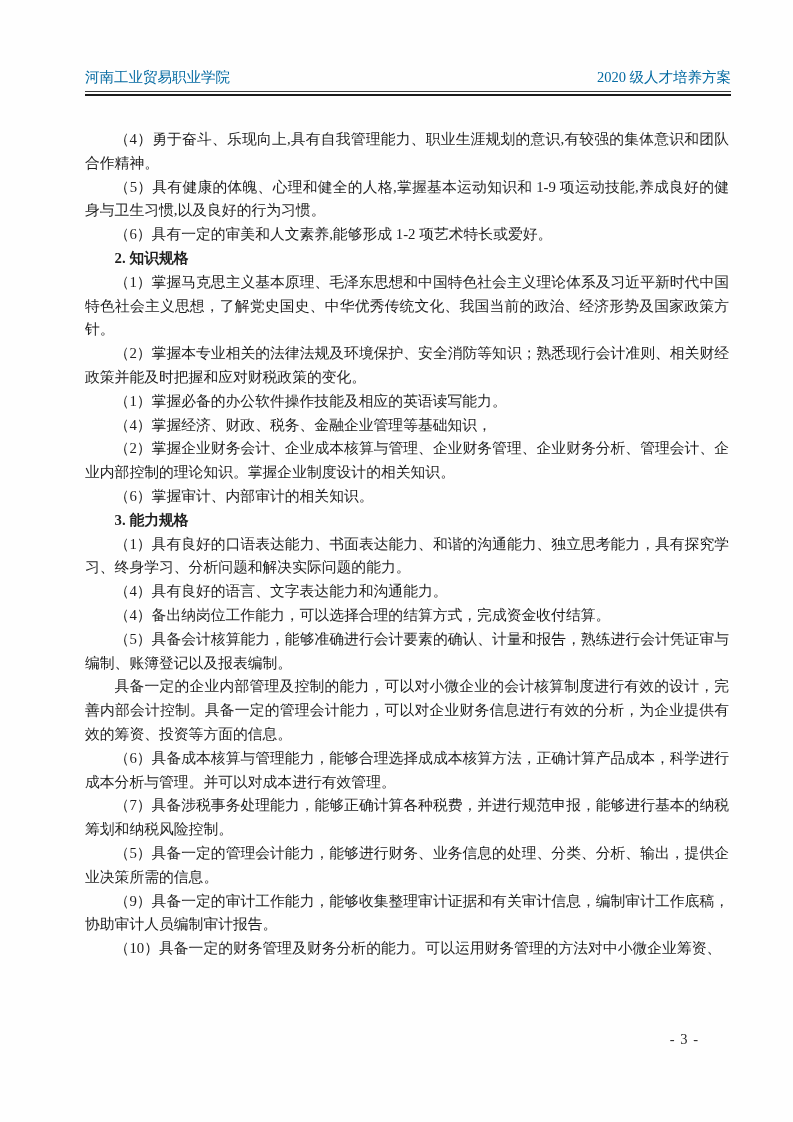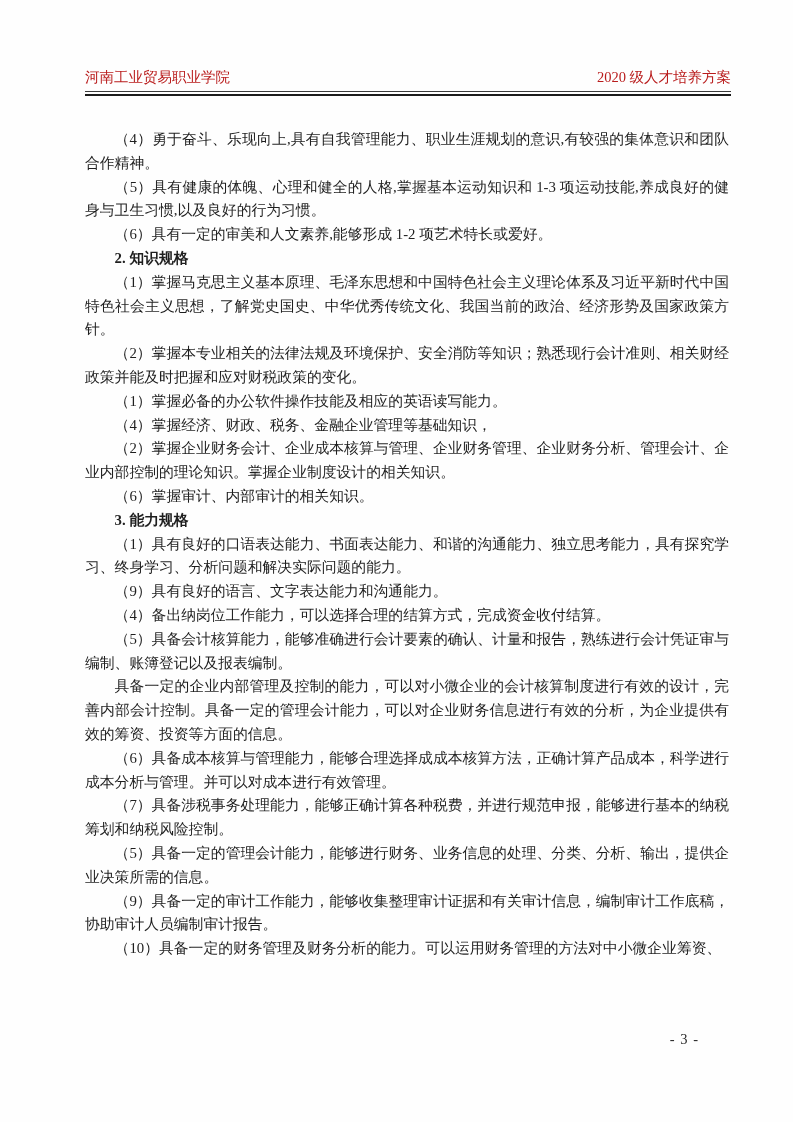--- a/index.html
+++ b/index.html
@@ -19,21 +19,21 @@
   .header-row {
     position: absolute;
     top: 68px;
     left: 85px;
     right: 62px;
     display: flex;
     justify-content: space-between;
     align-items: flex-end;
     font-size: 14.5px;
     line-height: 18px;
-    color: #b91c1c;
+    color: #0369a1;
   }
   .header-rule {
     position: absolute;
     top: 91px;
     left: 85px;
     right: 62px;
     height: 2px;
     border-top: 1px solid #3a3a3a;
     border-bottom: 2px solid #1c1c1c;
   }
@@ -73,32 +73,32 @@
 <div class="page">
 
   <div class="header-row">
     <span>河南工业贸易职业学院</span>
     <span>2020 级人才培养方案</span>
   </div>
   <div class="header-rule"></div>
 
   <div class="doc-body">
     <p class="para">（4）勇于奋斗、乐现向上,具有自我管理能力、职业生涯规划的意识,有较强的集体意识和团队合作精神。</p>
-    <p class="para">（5）具有健康的体魄、心理和健全的人格,掌握基本运动知识和 1-3 项运动技能,养成良好的健身与卫生习惯,以及良好的行为习惯。</p>
+    <p class="para">（5）具有健康的体魄、心理和健全的人格,掌握基本运动知识和 1-9 项运动技能,养成良好的健身与卫生习惯,以及良好的行为习惯。</p>
     <p class="para">（6）具有一定的审美和人文素养,能够形成 1-2 项艺术特长或爱好。</p>
     <p class="para heading">2. 知识规格</p>
     <p class="para">（1）掌握马克思主义基本原理、毛泽东思想和中国特色社会主义理论体系及习近平新时代中国特色社会主义思想，了解党史国史、中华优秀传统文化、我国当前的政治、经济形势及国家政策方针。</p>
     <p class="para">（2）掌握本专业相关的法律法规及环境保护、安全消防等知识；熟悉现行会计准则、相关财经政策并能及时把握和应对财税政策的变化。</p>
     <p class="para">（1）掌握必备的办公软件操作技能及相应的英语读写能力。</p>
     <p class="para">（4）掌握经济、财政、税务、金融企业管理等基础知识，</p>
     <p class="para">（2）掌握企业财务会计、企业成本核算与管理、企业财务管理、企业财务分析、管理会计、企业内部控制的理论知识。掌握企业制度设计的相关知识。</p>
     <p class="para">（6）掌握审计、内部审计的相关知识。</p>
     <p class="para heading">3. 能力规格</p>
     <p class="para">（1）具有良好的口语表达能力、书面表达能力、和谐的沟通能力、独立思考能力，具有探究学习、终身学习、分析问题和解决实际问题的能力。</p>
-    <p class="para">（9）具有良好的语言、文字表达能力和沟通能力。</p>
+    <p class="para">（4）具有良好的语言、文字表达能力和沟通能力。</p>
     <p class="para">（4）备出纳岗位工作能力，可以选择合理的结算方式，完成资金收付结算。</p>
     <p class="para">（5）具备会计核算能力，能够准确进行会计要素的确认、计量和报告，熟练进行会计凭证审与编制、账簿登记以及报表编制。</p>
     <p class="para">具备一定的企业内部管理及控制的能力，可以对小微企业的会计核算制度进行有效的设计，完善内部会计控制。具备一定的管理会计能力，可以对企业财务信息进行有效的分析，为企业提供有效的筹资、投资等方面的信息。</p>
     <p class="para">（6）具备成本核算与管理能力，能够合理选择成成本核算方法，正确计算产品成本，科学进行成本分析与管理。并可以对成本进行有效管理。</p>
     <p class="para">（7）具备涉税事务处理能力，能够正确计算各种税费，并进行规范申报，能够进行基本的纳税筹划和纳税风险控制。</p>
     <p class="para">（5）具备一定的管理会计能力，能够进行财务、业务信息的处理、分类、分析、输出，提供企业决策所需的信息。</p>
     <p class="para">（9）具备一定的审计工作能力，能够收集整理审计证据和有关审计信息，编制审计工作底稿，协助审计人员编制审计报告。</p>
     <p class="para">（10）具备一定的财务管理及财务分析的能力。可以运用财务管理的方法对中小微企业筹资、</p>
   </div>
 

